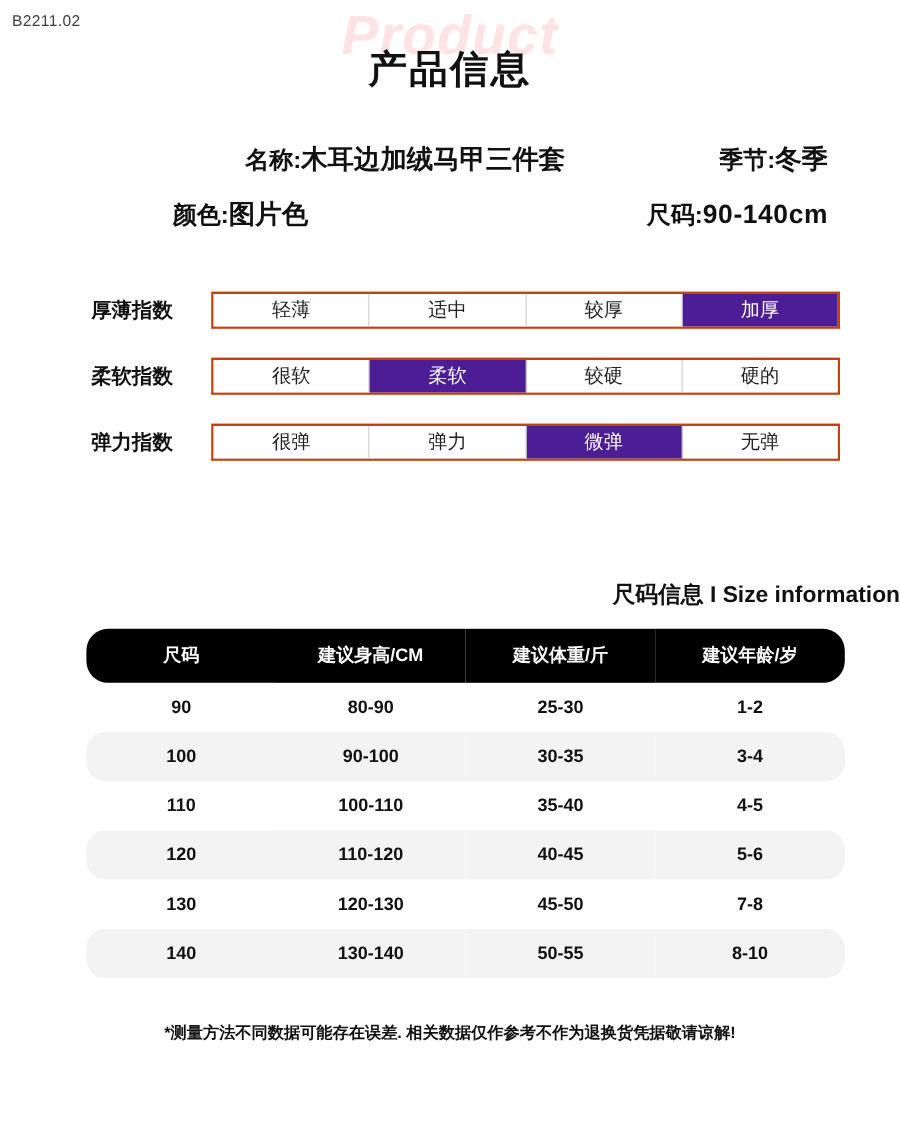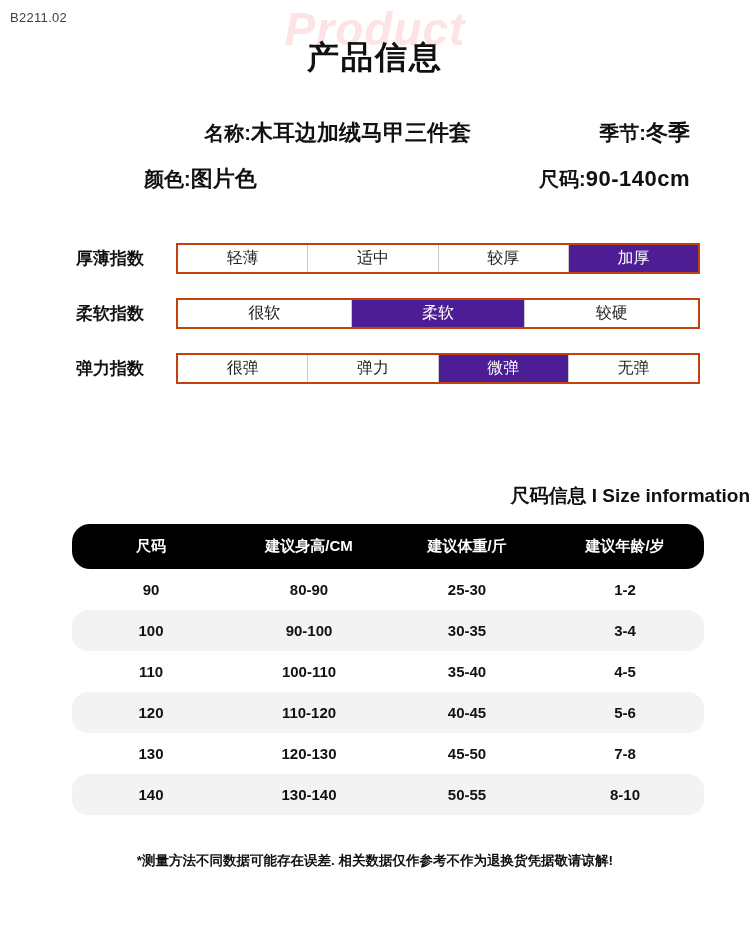--- a/index.html
+++ b/index.html
@@ -215,20 +215,21 @@
         <div class="index-cell active">加厚</div>
       </div>
     </div>
 
     <div class="index-row">
       <div class="index-name">柔软指数</div>
       <div class="index-track">
         <div class="index-cell">很软</div>
         <div class="index-cell active">柔软</div>
         <div class="index-cell">较硬</div>
+        <div class="index-cell">硬的</div>
       </div>
     </div>
 
     <div class="index-row">
       <div class="index-name">弹力指数</div>
       <div class="index-track">
         <div class="index-cell">很弹</div>
         <div class="index-cell">弹力</div>
         <div class="index-cell active">微弹</div>
         <div class="index-cell">无弹</div>

